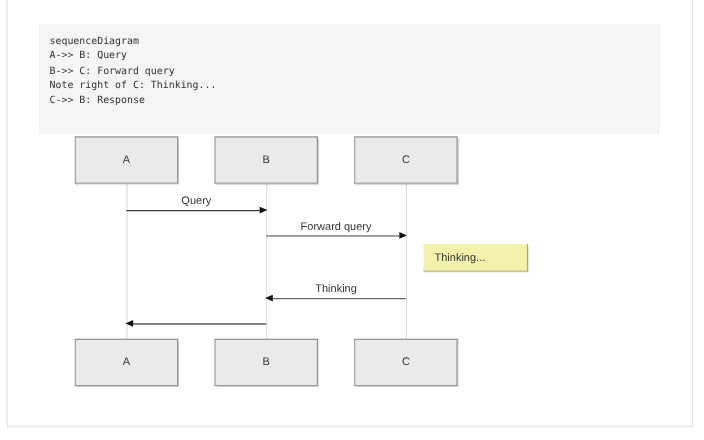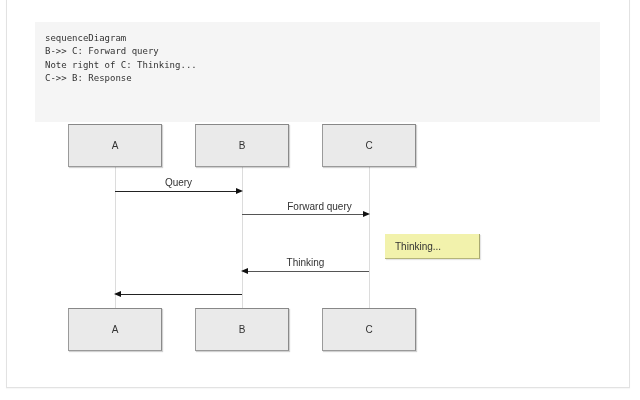--- a/index.html
+++ b/index.html
@@ -32,32 +32,33 @@
     .msg-line { position: absolute; height: 1px; background: #222; }
     .msg-line.gray { background: #555; }
     .arrow-head { position: absolute; width: 0; height: 0; border-top: 3px solid transparent; border-bottom: 3px solid transparent; }
     .arrow-head.right { border-left: 7px solid #111; }
     .arrow-head.left { border-right: 7px solid #111; }
     .msg-label { position: absolute; font-size: 10px; color: #333; text-align: center; white-space: nowrap; }
     .note {
       position: absolute; left: 385px; top: 222px; width: 95px; height: 25px; box-sizing: border-box;
       background: #f2f2ac; border-right: 1px solid #a8a870; border-bottom: 1px solid #b5b57a;
       box-shadow: 1px 1px 1px rgba(0,0,0,0.1);
-      font-size: 10px; color: #333; padding-left: 10px; line-height: 25px; margin-top: 12px;
+      font-size: 10px; color: #333; padding-left: 10px; line-height: 25px;
     }
   </style>
 </head>
 <body>
 
 <div class="top-glyph"></div>
 
 <div class="container"></div>
 
 <div class="code-block">
   <span class="code-line">sequenceDiagram</span>
+  <span class="code-line">A-&gt;&gt; B: Query</span>
   <span class="code-line">B-&gt;&gt; C: Forward query</span>
   <span class="code-line">Note right of C: Thinking...</span>
   <span class="code-line">C-&gt;&gt; B: Response</span>
 </div>
 
 <div class="diagram">
 
   <div class="lifeline" style="left:115px; top:166px; height:143px;"></div>
   <div class="lifeline" style="left:242px; top:166px; height:143px;"></div>
   <div class="lifeline" style="left:369px; top:166px; height:143px;"></div>
@@ -69,21 +70,21 @@
       <span>B</span>
     </div>
   <div class="actor" style="left:322px; top:124px;">
       <span>C</span>
     </div>
 
   <div class="msg-label" style="left:115px; width:127px; top:177px;">Query</div>
   <div class="msg-line" style="left:115px; top:191px; width:121px;"></div>
   <div class="arrow-head right" style="left:236px; top:188px;"></div>
 
-  <div class="msg-label" style="left:242px; width:127px; top:201px;padding-left:14px;">Forward query</div>
+  <div class="msg-label" style="left:242px; width:127px; top:201px;">Forward query</div>
   <div class="msg-line gray" style="left:242px; top:214px; width:121px;"></div>
   <div class="arrow-head right" style="left:363px; top:211px;"></div>
 
   <div class="note">Thinking...</div>
 
   <div class="msg-label" style="left:242px; width:127px; top:257px;">Thinking</div>
   <div class="msg-line gray" style="left:248px; top:271px; width:121px;"></div>
   <div class="arrow-head left" style="left:241px; top:268px;"></div>
 
   <div class="msg-line" style="left:121px; top:294px; width:121px;"></div>

